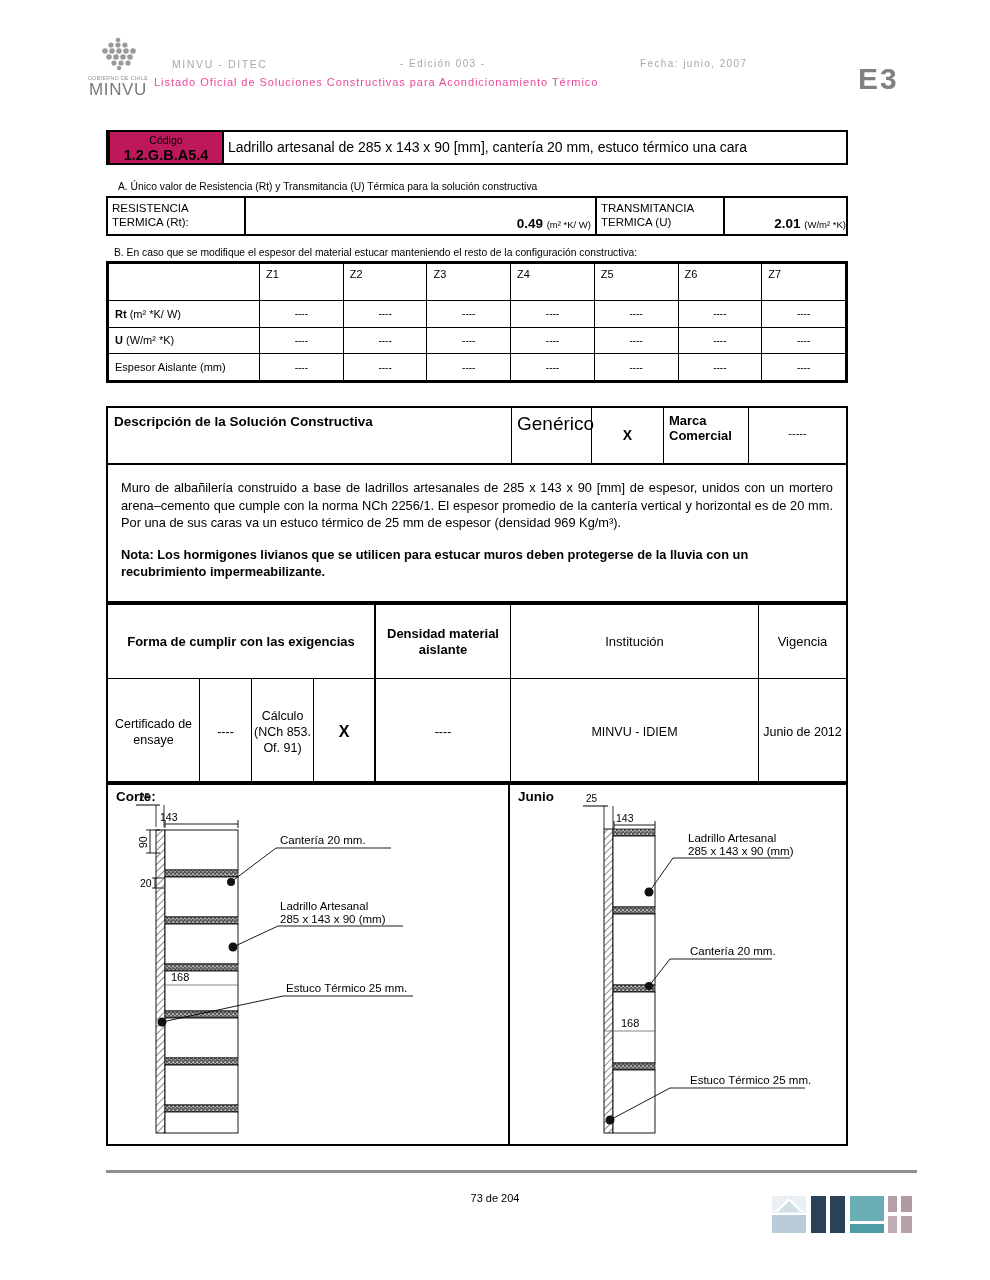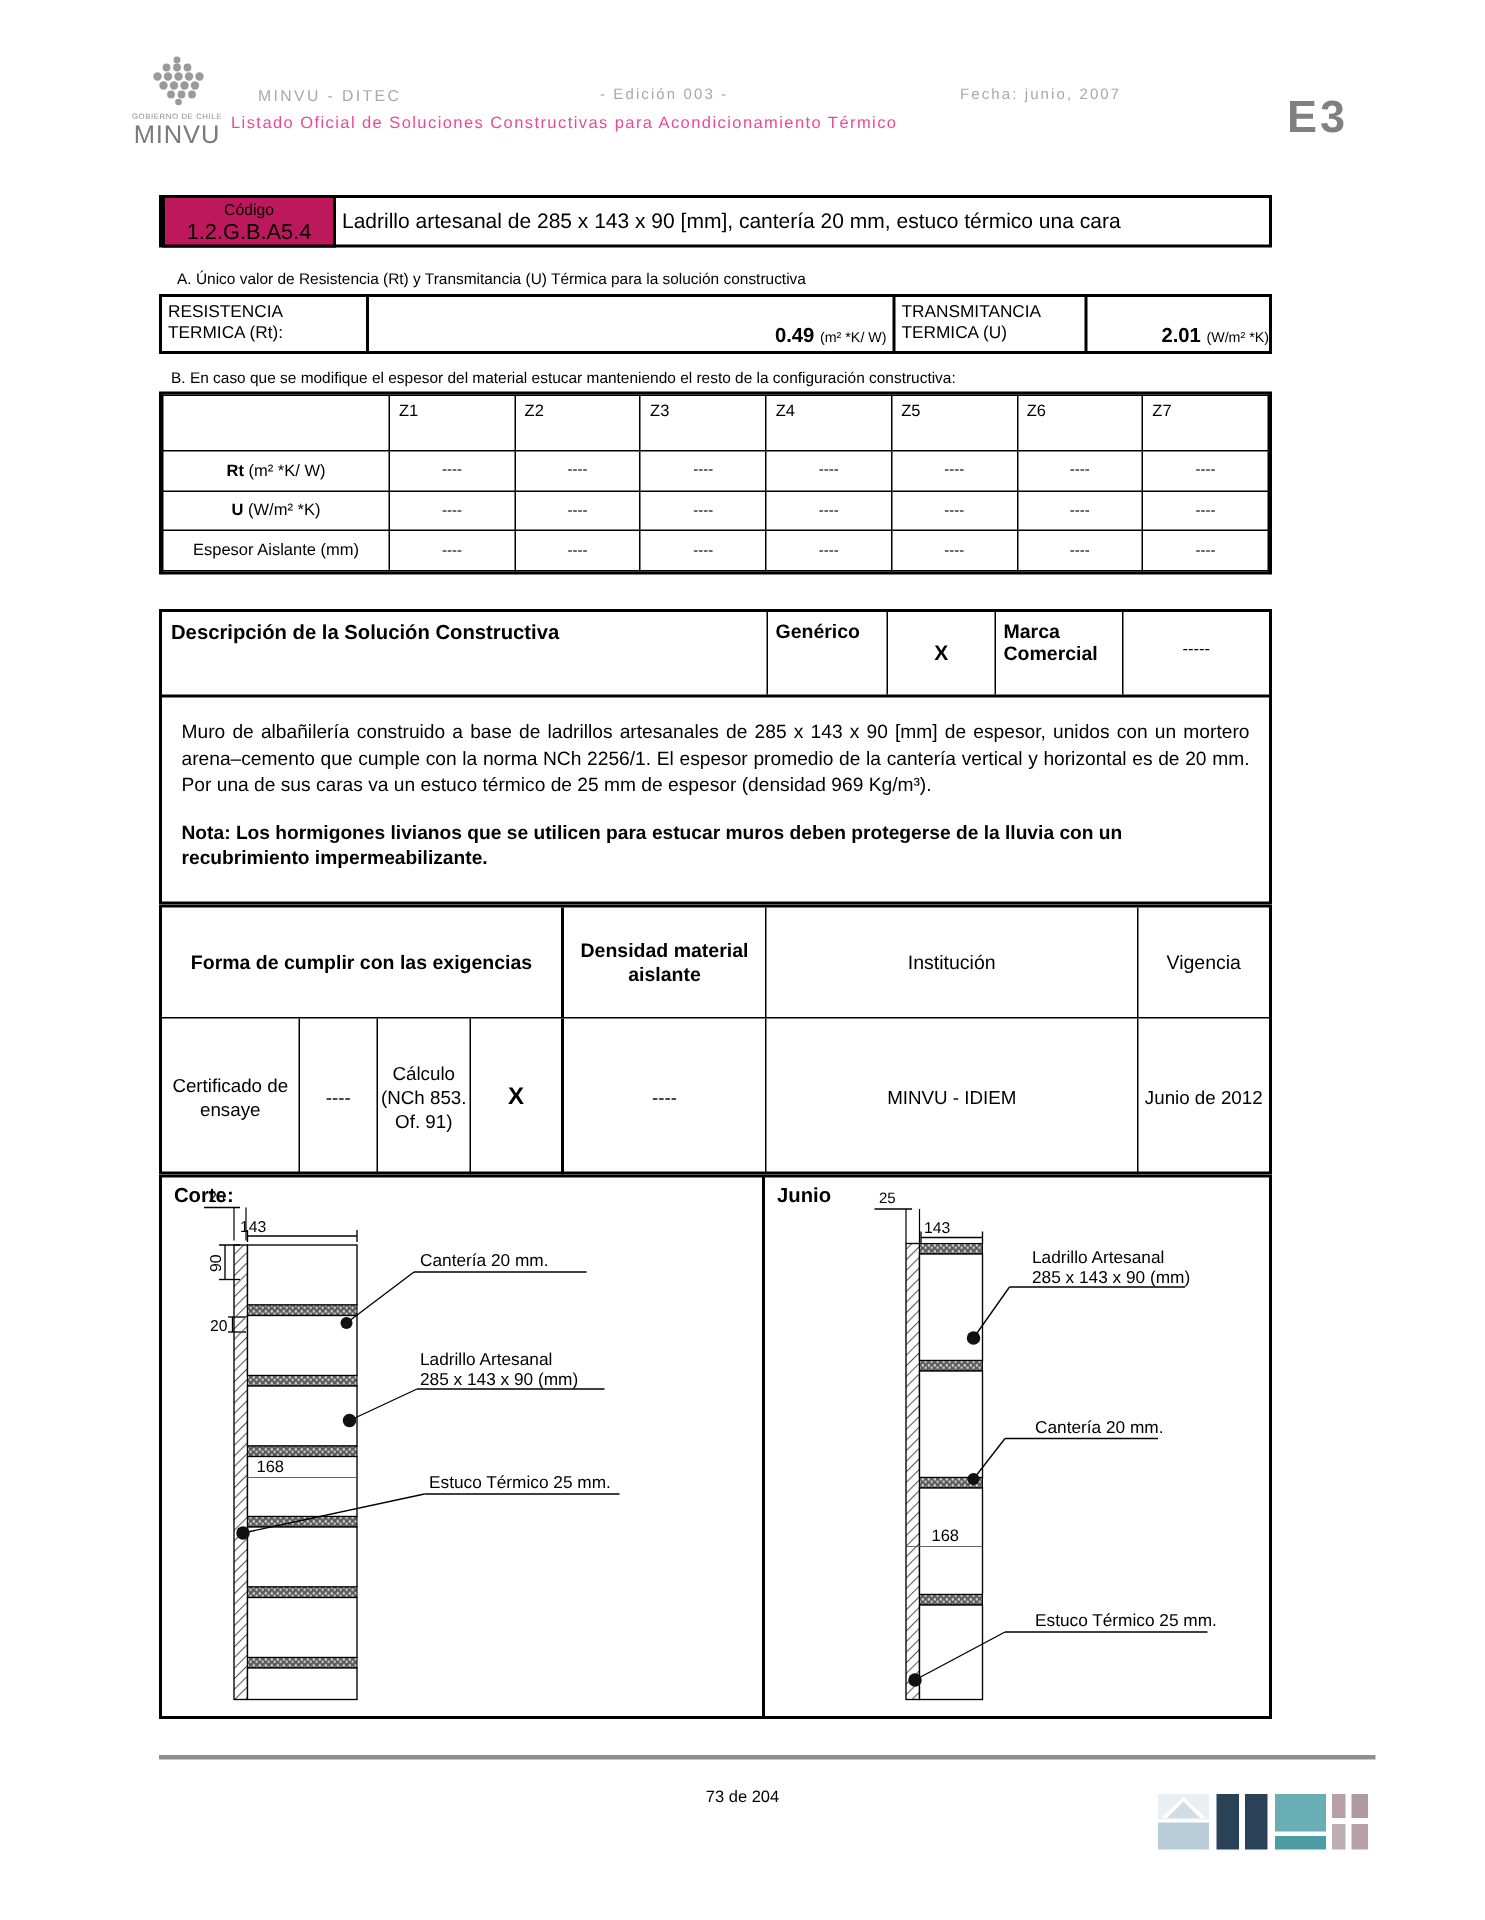--- a/index.html
+++ b/index.html
@@ -74,21 +74,21 @@
 
   
   #codebox { left: 106px; top: 130px; width: 742px; height: 35px; }
   .code-left {
     position: absolute; left: 0; top: -2px;
     width: 116px; height: 35px;
     border: 2.3px solid #000; box-sizing: border-box;
     background: #be185d; text-align: center;
   }
   .code-label { font-size: 10.5px; line-height: 13px; padding-top: 2px; }
-  .code-value { font-size: 14.5px; font-weight: normal; line-height: 16px; }
+  .code-value { font-size: 14.5px; font-weight: bold; line-height: 16px; }
   .code-desc {
     position: absolute; left: 120px; top: 7px;
     font-size: 14px;
   }
 
   
   .caption { position: absolute; font-size: 10.3px; }
   #capA { left: 118px; top: 181px; }
   #capB { left: 114px; top: 247px; }
 
@@ -108,36 +108,36 @@
     font-size: 13.5px; font-weight: bold; white-space: nowrap;
   }
   .rt-val .u { font-size: 9.5px; font-weight: normal; }
 
   
   #zona { left: 106px; top: 261px; width: 742px; height: 122px; }
   .z-tab { width: 100%; height: 100%; border-collapse: collapse; table-layout: fixed; }
   .z-tab td { border: 0.8px solid #000; font-size: 11px; padding: 0 6px; }
   .z-tab tr:first-child td { height: 32px; vertical-align: top; padding-top: 4px; }
   .z-tab .zhead { text-align: left; }
-  .z-tab .rowlab { text-align: center; font-size: 11px; }
+  .z-tab .rowlab { text-align: left; font-size: 11px; }
   .z-tab .dash { text-align: center; font-size: 10px; color: #000; }
   .z-tab .firstcol { width: 138px; }
 
   
   #desc { left: 106px; top: 406px; width: 742px; height: 197px; }
   .d-head { position: relative; height: 55px; border-bottom: 2.3px solid #000; }
   .d-hc { position: absolute; top: 0; height: 55px; box-sizing: border-box;
           border-right: 1.2px solid #000; }
   .d-h1 { left: 0;     width: 404px; }
   .d-h2 { left: 404px; width: 80px; }
   .d-h3 { left: 484px; width: 72px; }
   .d-h4 { left: 556px; width: 85px; }
   .d-h5 { left: 641px; width: 97px; border-right: none; }
   .d-h1 span { display:block; font-size: 13.5px; font-weight: bold; padding: 6px 0 0 6px; }
-  .d-h2 span { display:block; font-size: 13px; font-weight: bold; padding: 5px 0 0 5px; }
+  .d-h2 span { display:block; font-size: 19px; font-weight: normal; padding: 5px 0 0 5px; }
   .d-h4 span { display:block; font-size: 13px; font-weight: bold; line-height: 15px; padding: 5px 0 0 5px; }
   .d-h3 span, .d-h5 span { display:block; text-align:center; font-size: 14px; font-weight: bold; padding-top: 19px; }
   .d-h5 span { font-size: 11px; font-weight: normal; }
   .d-body { padding: 14px 13px 0 13px; }
   .d-par { font-size: 12.8px; line-height: 17.5px; text-align: justify; }
   .d-note { font-size: 12.8px; line-height: 17.5px; font-weight: bold; margin-top: 14px; }
 
   
   #forma { left: 106px; top: 603px; width: 742px; height: 180px; }
   .f-head { position: relative; height: 73px; border-bottom: 1.2px solid #000; }

